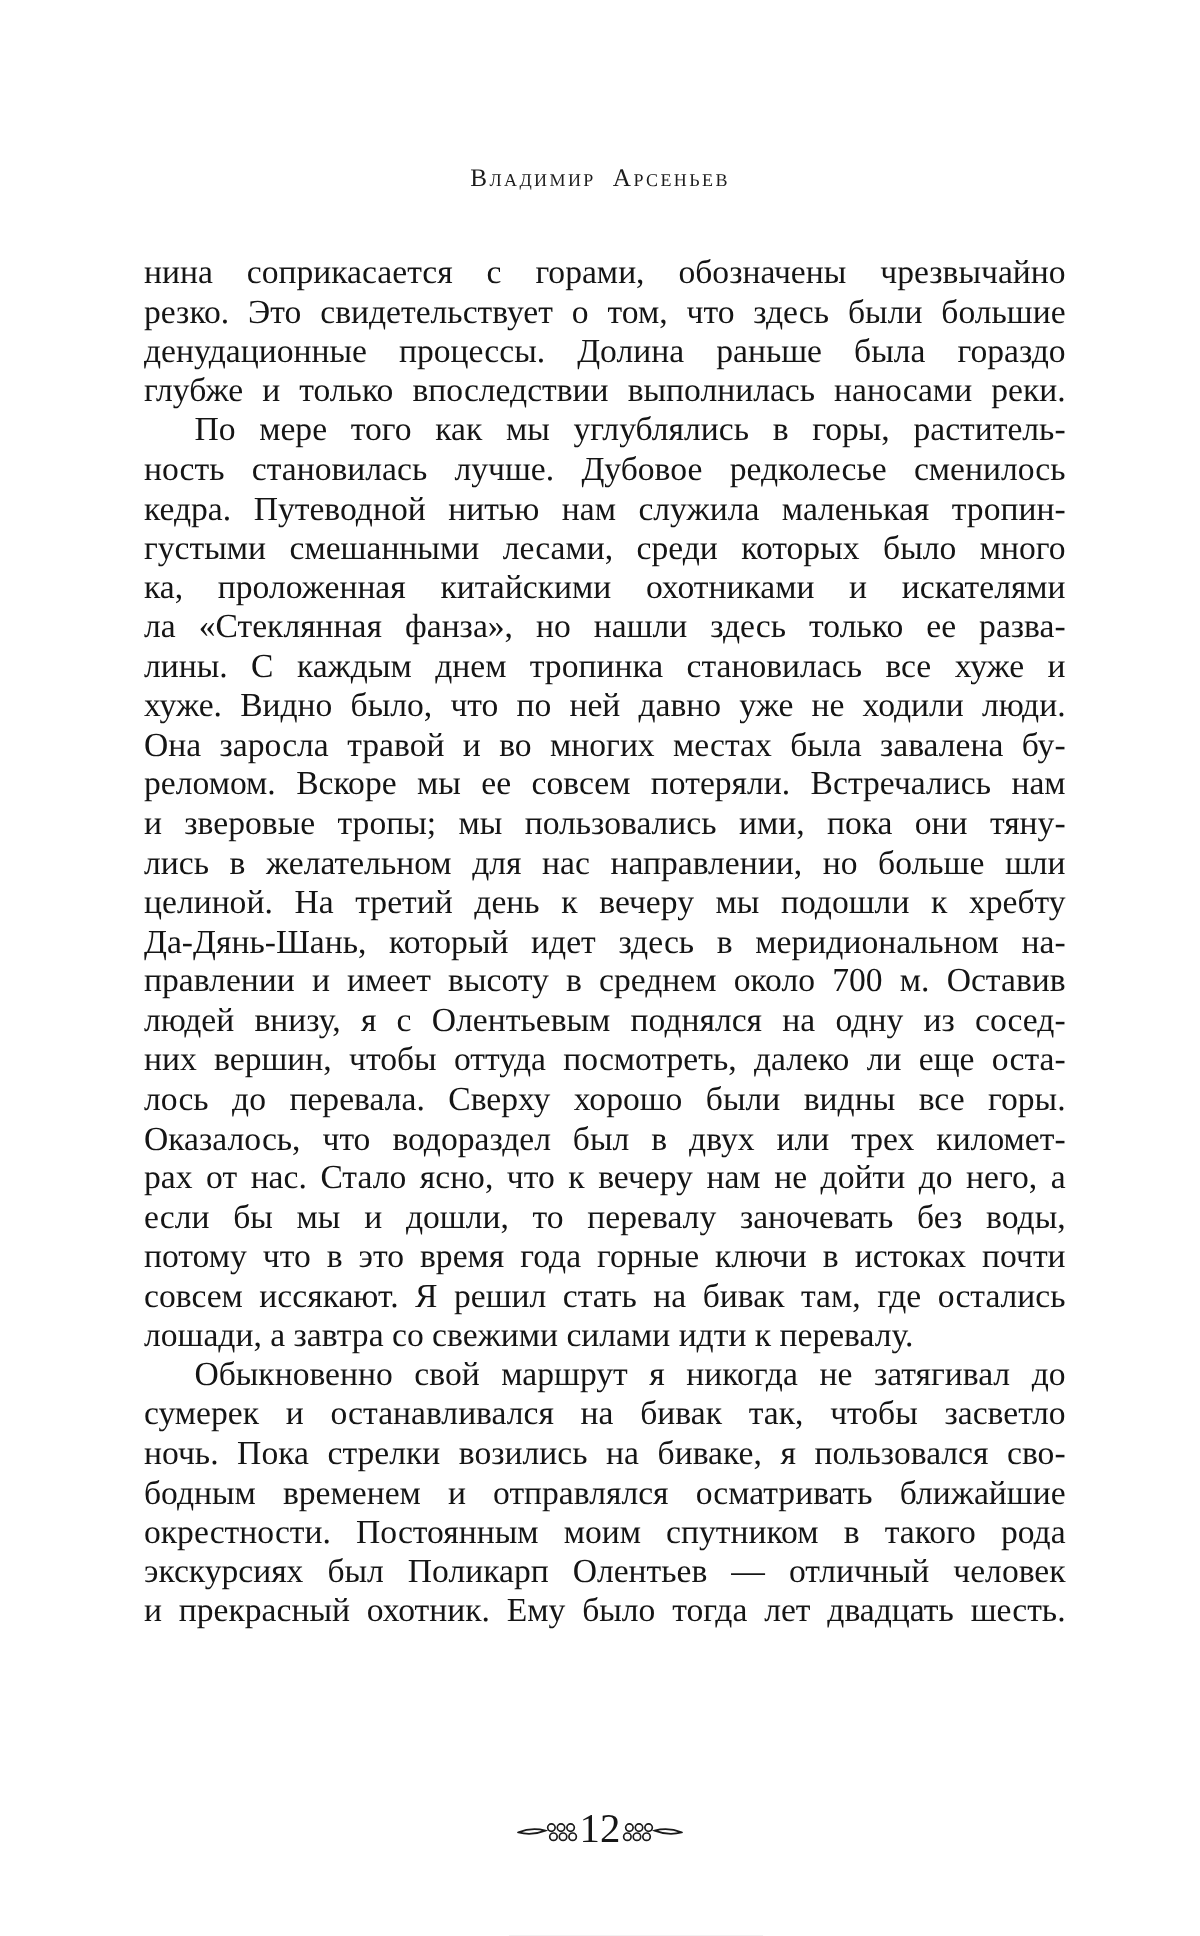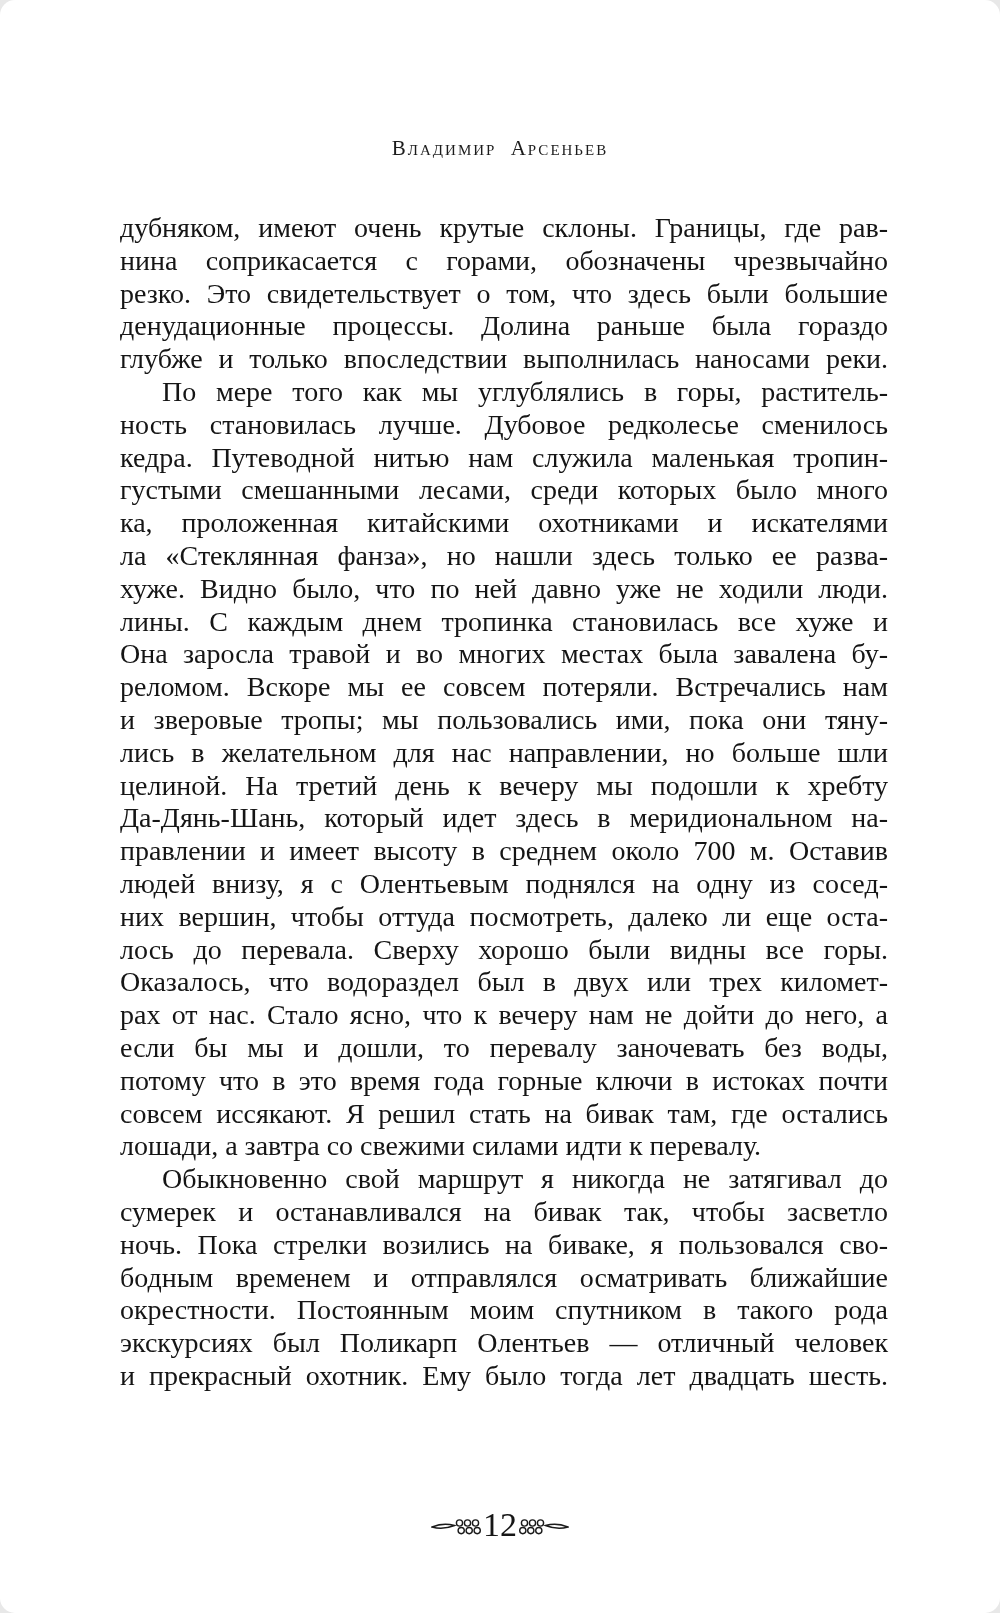--- a/index.html
+++ b/index.html
@@ -9,21 +9,20 @@
   }
   .page {
     position: relative;
     width: 1000px;
     height: 1613px;
     margin: 0 auto;
     background: #ffffff;
     font-family: "Liberation Serif", "DejaVu Serif", serif;
     color: #151515;
     overflow: hidden;
-    border-radius: 15px;
   }
   .running-head {
     position: absolute;
     top: 136px;
     left: 0;
     width: 100%;
     text-align: center;
     font-variant: small-caps;
     font-size: 21px;
     letter-spacing: 2px;
@@ -75,33 +74,32 @@
   }
 </style>
 </head>
 <body>
 
 <div class="page">
 
   <div class="running-head">Владимир Арсеньев</div>
 
   <div class="body-text">
-      <div class="line">дубняком, имеют очень крутые склоны. Границы, где рав-</div>
       <div class="line">нина соприкасается с горами, обозначены чрезвычайно</div>
       <div class="line">резко. Это свидетельствует о том, что здесь были большие</div>
       <div class="line">денудационные процессы. Долина раньше была гораздо</div>
       <div class="line">глубже и только впоследствии выполнилась наносами реки.</div>
       <div class="line indent">По мере того как мы углублялись в горы, раститель-</div>
       <div class="line">ность становилась лучше. Дубовое редколесье сменилось</div>
       <div class="line">кедра. Путеводной нитью нам служила маленькая тропин-</div>
       <div class="line">густыми смешанными лесами, среди которых было много</div>
       <div class="line">ка, проложенная китайскими охотниками и искателями</div>
       <div class="line">ла «Стеклянная фанза», но нашли здесь только ее разва-</div>
+      <div class="line">лины. С каждым днем тропинка становилась все хуже и</div>
       <div class="line">хуже. Видно было, что по ней давно уже не ходили люди.</div>
-      <div class="line">лины. С каждым днем тропинка становилась все хуже и</div>
       <div class="line">Она заросла травой и во многих местах была завалена бу-</div>
       <div class="line">реломом. Вскоре мы ее совсем потеряли. Встречались нам</div>
       <div class="line">и зверовые тропы; мы пользовались ими, пока они тяну-</div>
       <div class="line">лись в желательном для нас направлении, но больше шли</div>
       <div class="line">целиной. На третий день к вечеру мы подошли к хребту</div>
       <div class="line">Да-Дянь-Шань, который идет здесь в меридиональном на-</div>
       <div class="line">правлении и имеет высоту в среднем около 700 м. Оставив</div>
       <div class="line">людей внизу, я с Олентьевым поднялся на одну из сосед-</div>
       <div class="line">них вершин, чтобы оттуда посмотреть, далеко ли еще оста-</div>
       <div class="line">лось до перевала. Сверху хорошо были видны все горы.</div>

